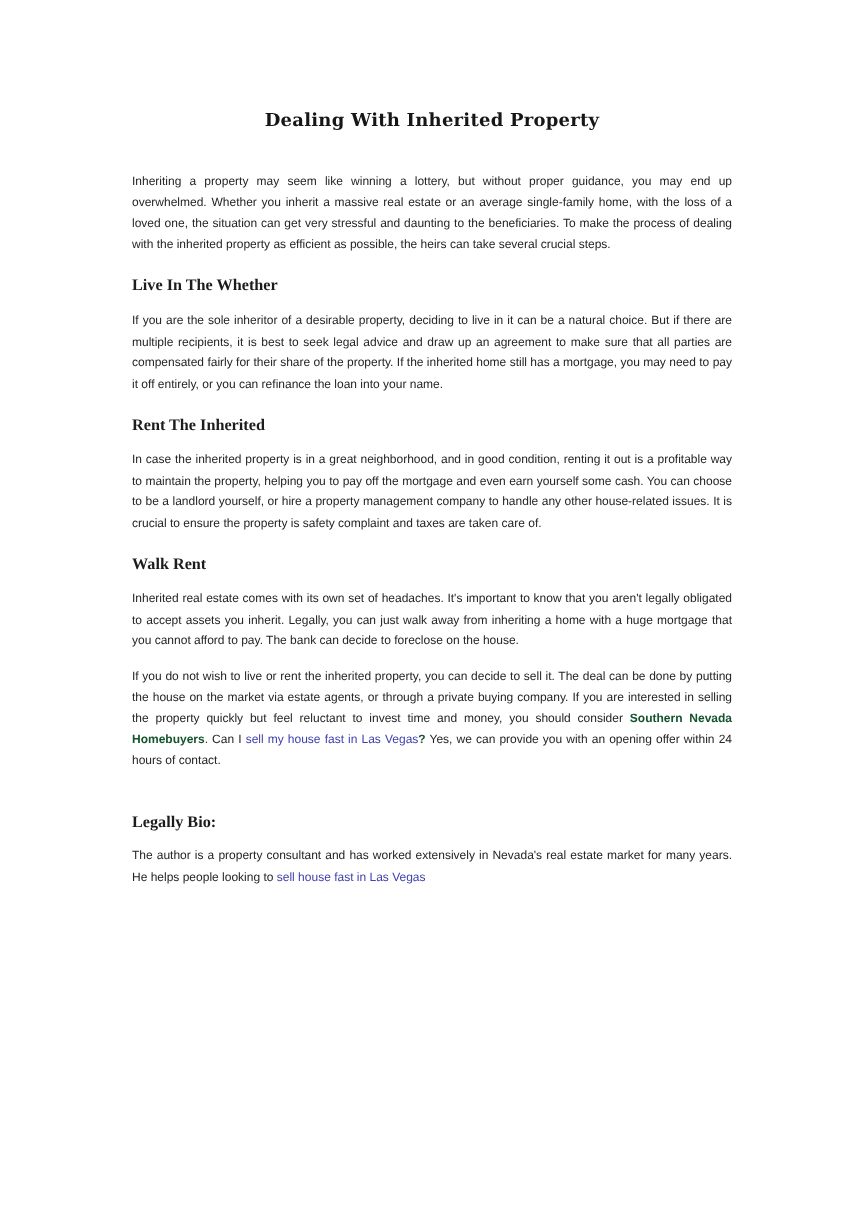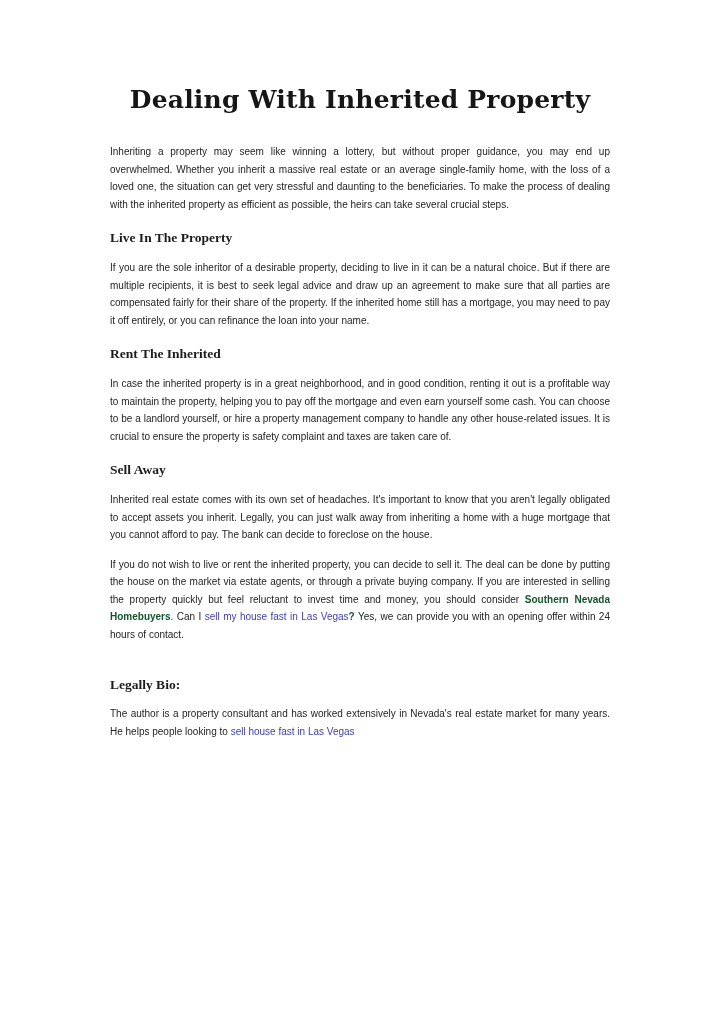--- a/index.html
+++ b/index.html
@@ -11,21 +11,21 @@
       overflow: hidden;
     }
     .content {
       position: absolute;
       left: 110px;
       top: 0;
       width: 500px;
     }
     .doc-title {
       font-family: "DejaVu Serif", serif;
-      font-size: 25px;
+      font-size: 15px;
       line-height: 32px;
       font-weight: 700;
       text-align: center;
       color: #161616;
       margin: 84px 0 27px 0;
       letter-spacing: 0.2px;
     }
     .heading {
       font-family: "Liberation Serif", serif;
       font-size: 13.5px;
@@ -53,27 +53,27 @@
 </head>
 <body>
 
 <div class="page">
   <div class="content">
 
     <h1 class="doc-title">Dealing With Inherited Property</h1>
 
     <p class="para">Inheriting a property may seem like winning a lottery, but without proper guidance, you may end up overwhelmed. Whether you inherit a massive real estate or an average single-family home, with the loss of a loved one, the situation can get very stressful and daunting to the beneficiaries. To make the process of dealing with the inherited property as efficient as possible, the heirs can take several crucial steps.</p>
 
-    <h2 class="heading">Live In The Property</h2>
+    <h2 class="heading">Live In The Whether</h2>
     <p class="para">If you are the sole inheritor of a desirable property, deciding to live in it can be a natural choice. But if there are multiple recipients, it is best to seek legal advice and draw up an agreement to make sure that all parties are compensated fairly for their share of the property. If the inherited home still has a mortgage, you may need to pay it off entirely, or you can refinance the loan into your name.</p>
 
     <h2 class="heading">Rent The Inherited</h2>
     <p class="para">In case the inherited property is in a great neighborhood, and in good condition, renting it out is a profitable way to maintain the property, helping you to pay off the mortgage and even earn yourself some cash. You can choose to be a landlord yourself, or hire a property management company to handle any other house-related issues. It is crucial to ensure the property is safety complaint and taxes are taken care of.</p>
 
-    <h2 class="heading">Sell Away</h2>
+    <h2 class="heading">Walk Rent</h2>
     <p class="para">Inherited real estate comes with its own set of headaches. It's important to know that you aren't legally obligated to accept assets you inherit. Legally, you can just walk away from inheriting a home with a huge mortgage that you cannot afford to pay. The bank can decide to foreclose on the house.</p>
 
     <p class="para"><span>If you do not wish to live or rent the inherited property, you can decide to sell it. The deal can be done by putting the house on the market via estate agents, or through a private buying company. If you are interested in selling the property quickly but feel reluctant to invest time and money, you should consider </span><b>Southern Nevada Homebuyers</b><span>. Can I </span><a class="link">sell my house fast in Las Vegas</a><b>?</b><span> Yes, we can provide you with an opening offer within 24 hours of contact.</span></p>
 
     <h2 class="heading author-heading">Legally Bio:</h2>
     <p class="para"><span>The author is a property consultant and has worked extensively in Nevada's real estate market for many years. He helps people looking to </span><a class="link">sell house fast in Las Vegas</a></p>
 
   </div>
 </div>
 

